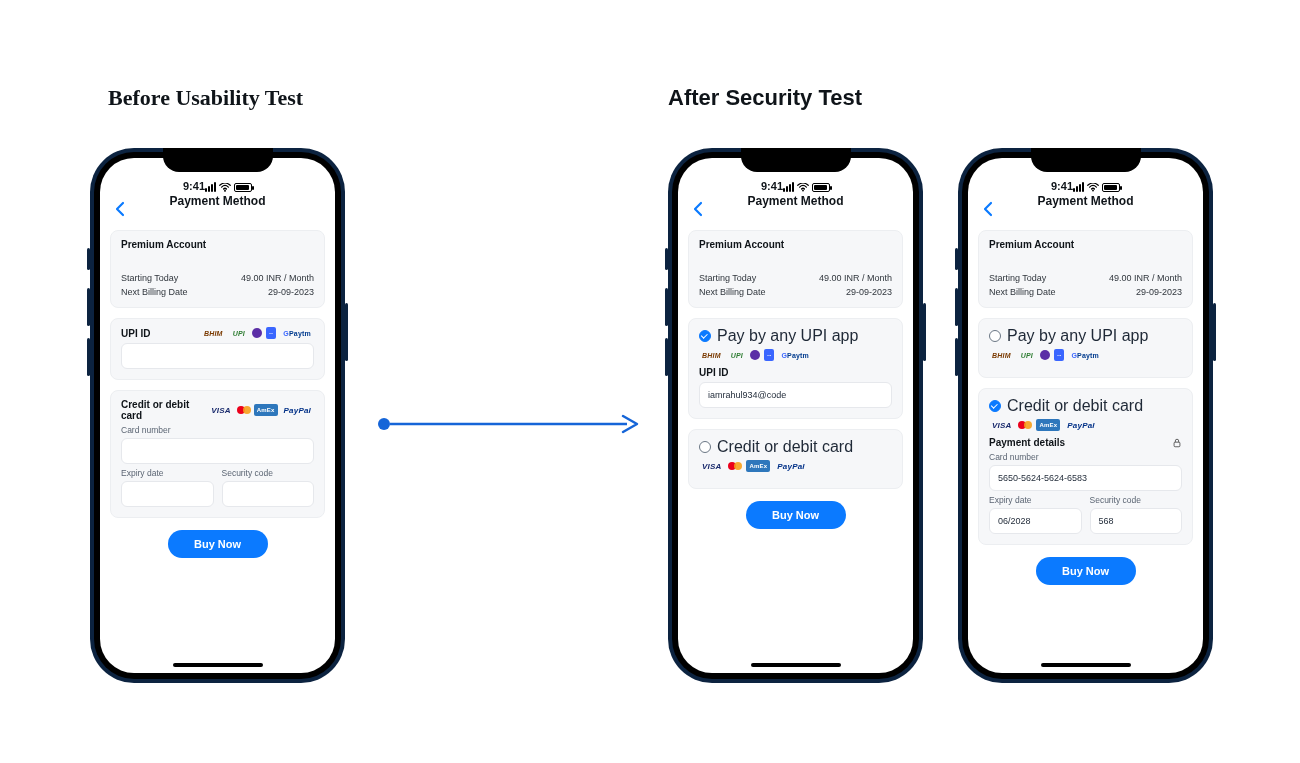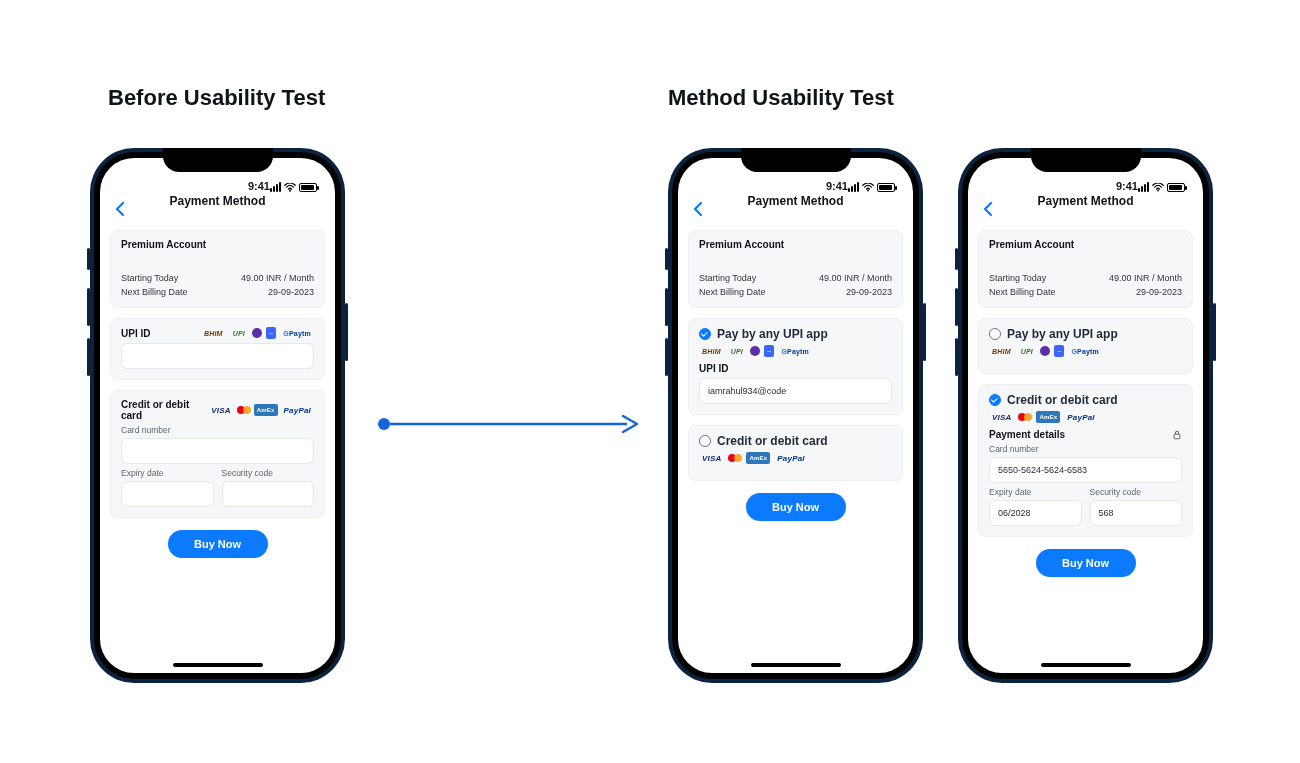--- a/index.html
+++ b/index.html
@@ -10,21 +10,21 @@
     width: 1300px;
     height: 763px;
     position: relative;
   }
   .heading {
     position: absolute;
     font-weight: 800;
     font-size: 22px;
     color: #0f1419;
   }
-  .heading.before { left: 108px; top: 85px; }
+  .heading.before { left: 108px; top: 85px; font-family: Liberation Serif, serif; }
   .heading.after  { left: 668px; top: 85px; }
 
   
   .arrow-wrap {
     position: absolute;
     left: 375px;
     top: 412px;
     width: 270px;
     height: 24px;
   }
@@ -73,21 +73,21 @@
   
   .btn-side { position: absolute; background:#0c2340; border-radius:2px; }
   .btn-side.mute  { left:-3px; top:100px; width:3px; height:22px; }
   .btn-side.volu  { left:-3px; top:140px; width:3px; height:38px; }
   .btn-side.vold  { left:-3px; top:190px; width:3px; height:38px; }
   .btn-side.pwr   { right:-3px; top:155px; width:3px; height:58px; }
 
   
   .statusbar {
     height: 36px;
-    display:flex; align-items:flex-end; justify-content:flex-end;
+    display:flex; align-items:flex-end; justify-content:center;
     padding: 0 18px 2px 18px;
     font-size: 11px;
     font-weight: 700;
   }
   .status-right { display:flex; align-items:center; gap:3px; }
   .sig-bars { display:flex; align-items:flex-end; gap:1px; }
   .sig-bars span { width:2px; background:#000; border-radius:1px; }
   .sig-bars span:nth-child(1){height:4px;}
   .sig-bars span:nth-child(2){height:6px;}
   .sig-bars span:nth-child(3){height:8px;}
@@ -131,21 +131,21 @@
     border:1.5px solid #6b7785;
     display:inline-flex; align-items:center; justify-content:center;
     background:#fff;
     flex-shrink:0;
   }
   .radio.checked { border-color:#0b7aff; background:#0b7aff; }
   .radio.checked::after{
     content:""; width:5px; height:3px; border-left:1.5px solid #fff; border-bottom:1.5px solid #fff;
     transform: rotate(-45deg) translate(0px,-1px);
   }
-  .radio-label { font-size:12px; font-weight:700; color:#1f2937; }
+  .radio-label { font-size:16px; font-weight:400; color:#1f2937; }
 
   .logos-row { display:flex; align-items:center; gap:4px; margin:4px 0 6px 0; flex-wrap:wrap; }
   .logo-chip {
     display:inline-flex; align-items:center; justify-content:center;
     height:12px; padding:0 3px; border-radius:2px;
     font-size:7px; font-weight:800; letter-spacing:.2px;
   }
   .lc-bhim  { color:#7a3a00; font-style:italic; }
   .lc-upi   { color:#2e7d32; font-style:italic; }
   .lc-dot   { width:10px;height:10px;border-radius:50%;background:#5b2ea6; padding:0;}
@@ -194,21 +194,21 @@
   .upi-header-row .right { display:flex; gap:4px; align-items:center; }
 
   .card-header-row { display:flex; align-items:center; justify-content:space-between; margin-bottom:2px;}
   .card-header-row .left { font-size:10px; font-weight:600; }
   .card-header-row .right { display:flex; gap:3px; align-items:center; }
 </style>
 </head>
 <body>
 
 <div class="heading before">Before Usability Test</div>
-<div class="heading after">Method Usability Test</div>
+<div class="heading after">After Security Test</div>
 
 <div class="arrow-wrap">
   <svg width="270" height="24" viewBox="0 0 270 24">
     <circle cx="9" cy="12" r="6" fill="#1565d8"></circle>
     <line x1="15" y1="12" x2="252" y2="12" stroke="#1565d8" stroke-width="2.5"></line>
     <path d="M248 4 L262 12 L248 20" fill="none" stroke="#1565d8" stroke-width="2.5" stroke-linecap="round" stroke-linejoin="round"></path>
   </svg>
 </div>
 
 <div class="phone p1">

